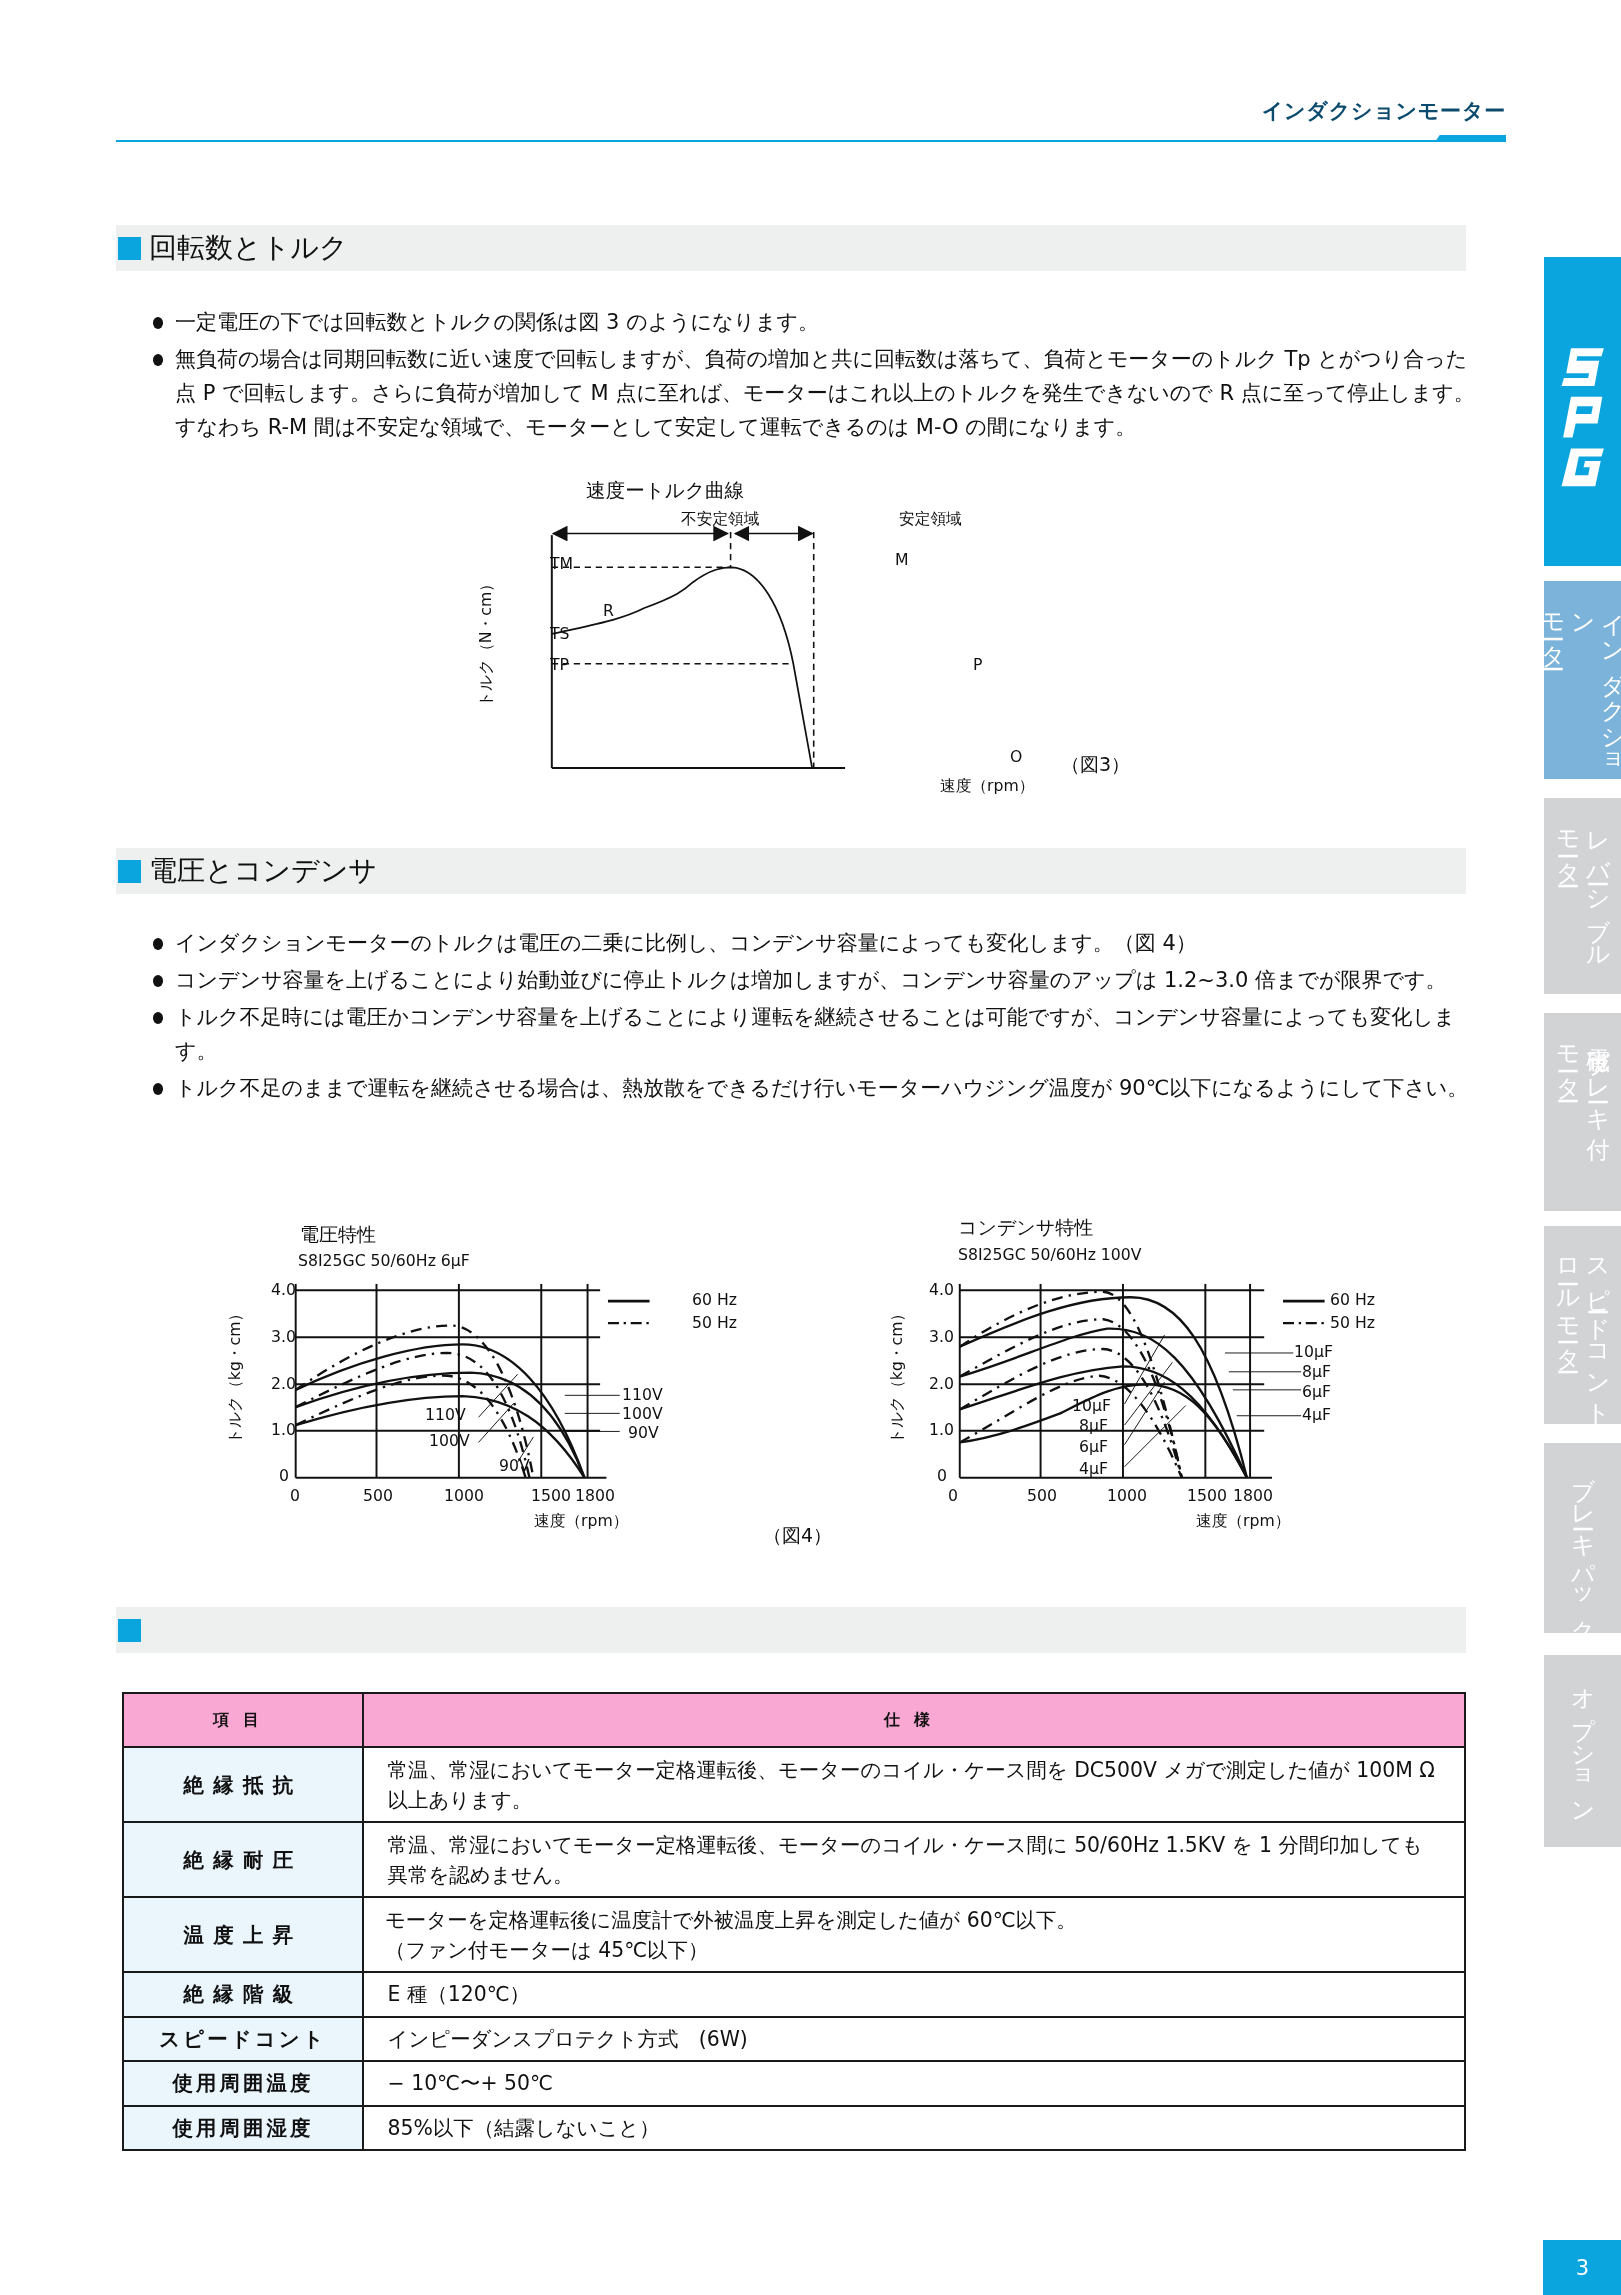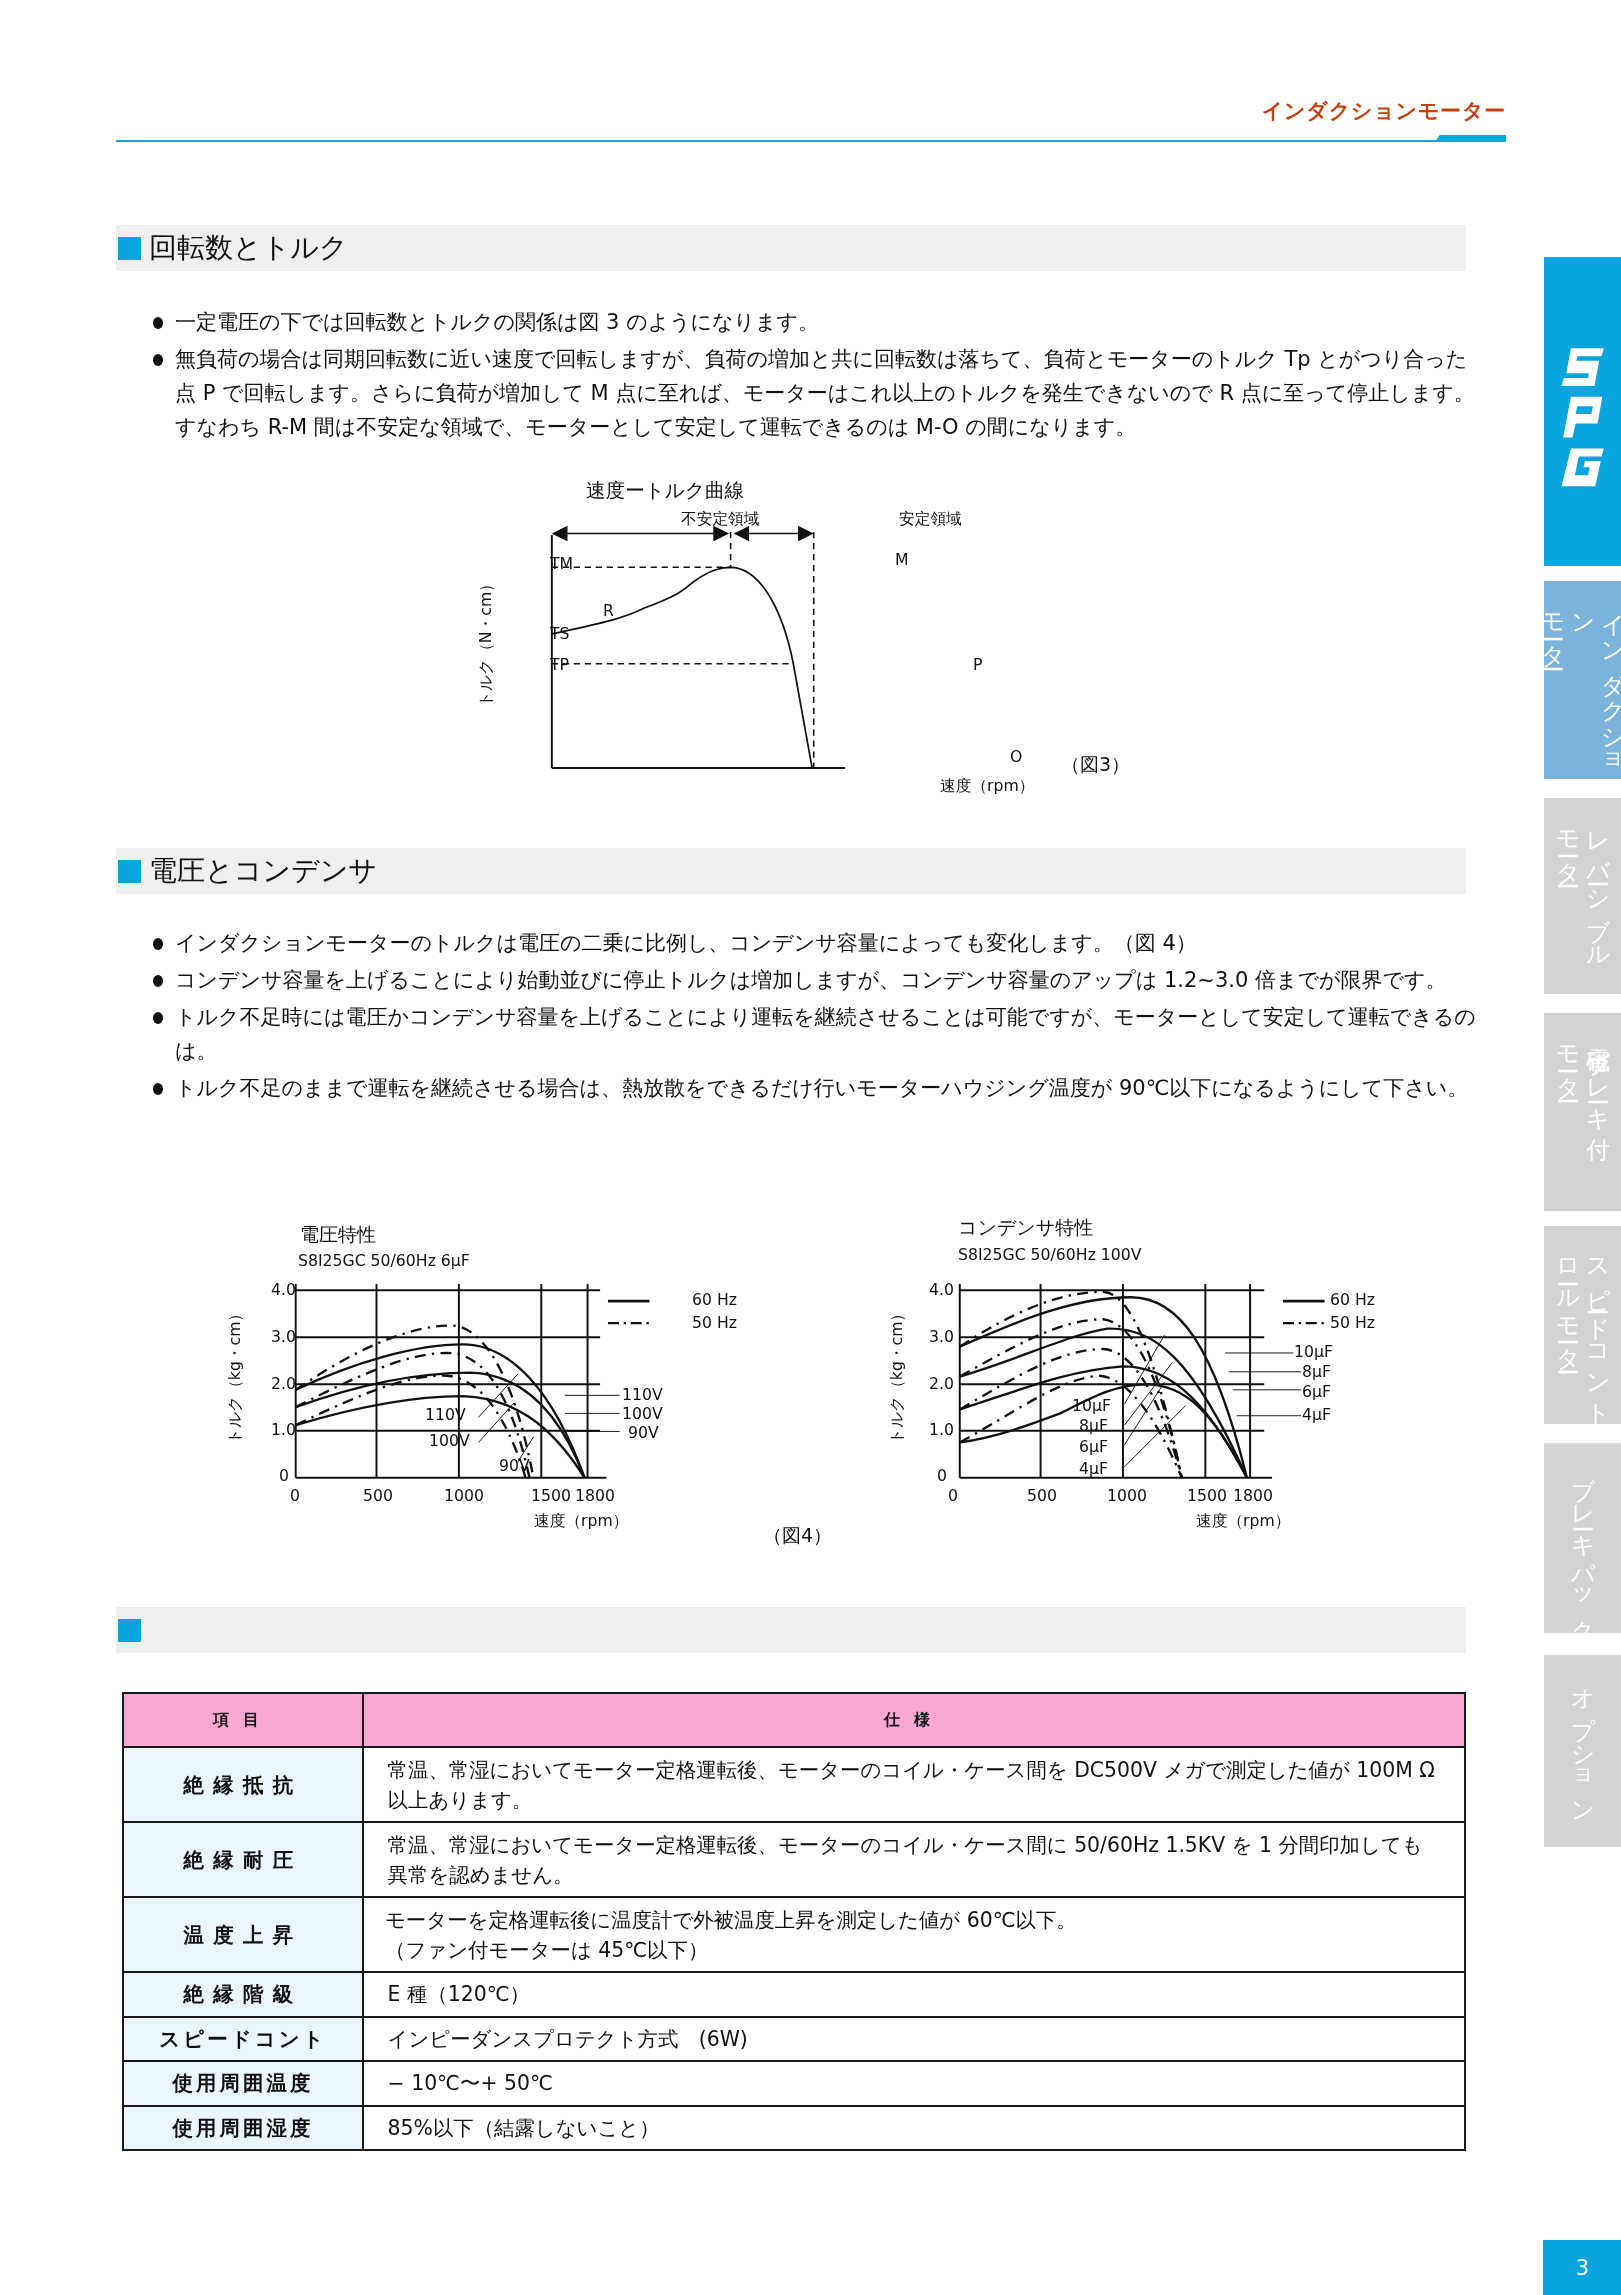--- a/index.html
+++ b/index.html
@@ -1,21 +1,21 @@
 <!DOCTYPE html>
 <html style="font-size:12.6px"><head>
 <meta charset="utf-8">
 <style>
   html, body { margin:0; padding:0; background:#ffffff; }
   body { width:1622px; height:2295px; position:relative; overflow:hidden;
          font-family:"DejaVu Sans","Liberation Sans",sans-serif; color:#1a1a1a; }
   .abs { position:absolute; }
 
   
-  .hdr-title { position:absolute; right:116px; top:97px; font-size:21px; font-weight:bold; color:#c2410c; letter-spacing:0.8px; }
+  .hdr-title { position:absolute; right:116px; top:97px; font-size:21px; font-weight:bold; color:#0c4a6e; letter-spacing:0.8px; }
   .hdr-line { position:absolute; left:116px; top:140px; width:1390px; height:1.6px; background:#0aa5df; }
   .hdr-tab { position:absolute; left:1435px; top:135px; width:71px; height:7px; background:#0aa5df; clip-path:polygon(4.7px 0,100% 0,100% 100%,0 100%); }
 
   
   .sec { position:absolute; left:116px; width:1350px; height:46px; background:#eeefef; }
   .sec .mark { position:absolute; left:1.6px; top:11.8px; width:23.6px; height:23.6px; background:#0aa5df; }
   .sec .txt { position:absolute; left:33px; top:6.3px; font-size:28px; line-height:33px; color:#111; }
 
   
   .bullets { position:absolute; left:153px; width:1327px; font-size:21px; line-height:34px; color:#111; }
@@ -138,21 +138,21 @@
 </div>
 
 <div class="sec" style="top:848px;">
   <div class="mark"></div>
   <div class="txt">電圧とコンデンサ</div>
 </div>
 <div class="bullets" style="top:926px;">
   <ul>
     <li>インダクションモーターのトルクは電圧の二乗に比例し、コンデンサ容量によっても変化します。（図 4）</li>
     <li>コンデンサ容量を上げることにより始動並びに停止トルクは増加しますが、コンデンサ容量のアップは 1.2~3.0 倍までが限界です。</li>
-    <li>トルク不足時には電圧かコンデンサ容量を上げることにより運転を継続させることは可能ですが、モーターとして安定して運転できるのは。</li>
+    <li>トルク不足時には電圧かコンデンサ容量を上げることにより運転を継続させることは可能ですが、コンデンサ容量によっても変化します。</li>
     <li>トルク不足のままで運転を継続させる場合は、熱放散をできるだけ行いモーターハウジング温度が 90℃以下になるようにして下さい。</li>
   </ul>
 </div>
 
 <div>
   <div class="fig-text" style="left:300px;top:1222px;">電圧特性</div>
   <div class="fig-small" style="left:298px;top:1251px;">S8I25GC 50/60Hz 6μF</div>
   <svg class="abs" style="left:290px;top:1280px;" width="377" height="204" viewBox="0 0 480 260">
 
     <g stroke="#111" stroke-width="2.5">

